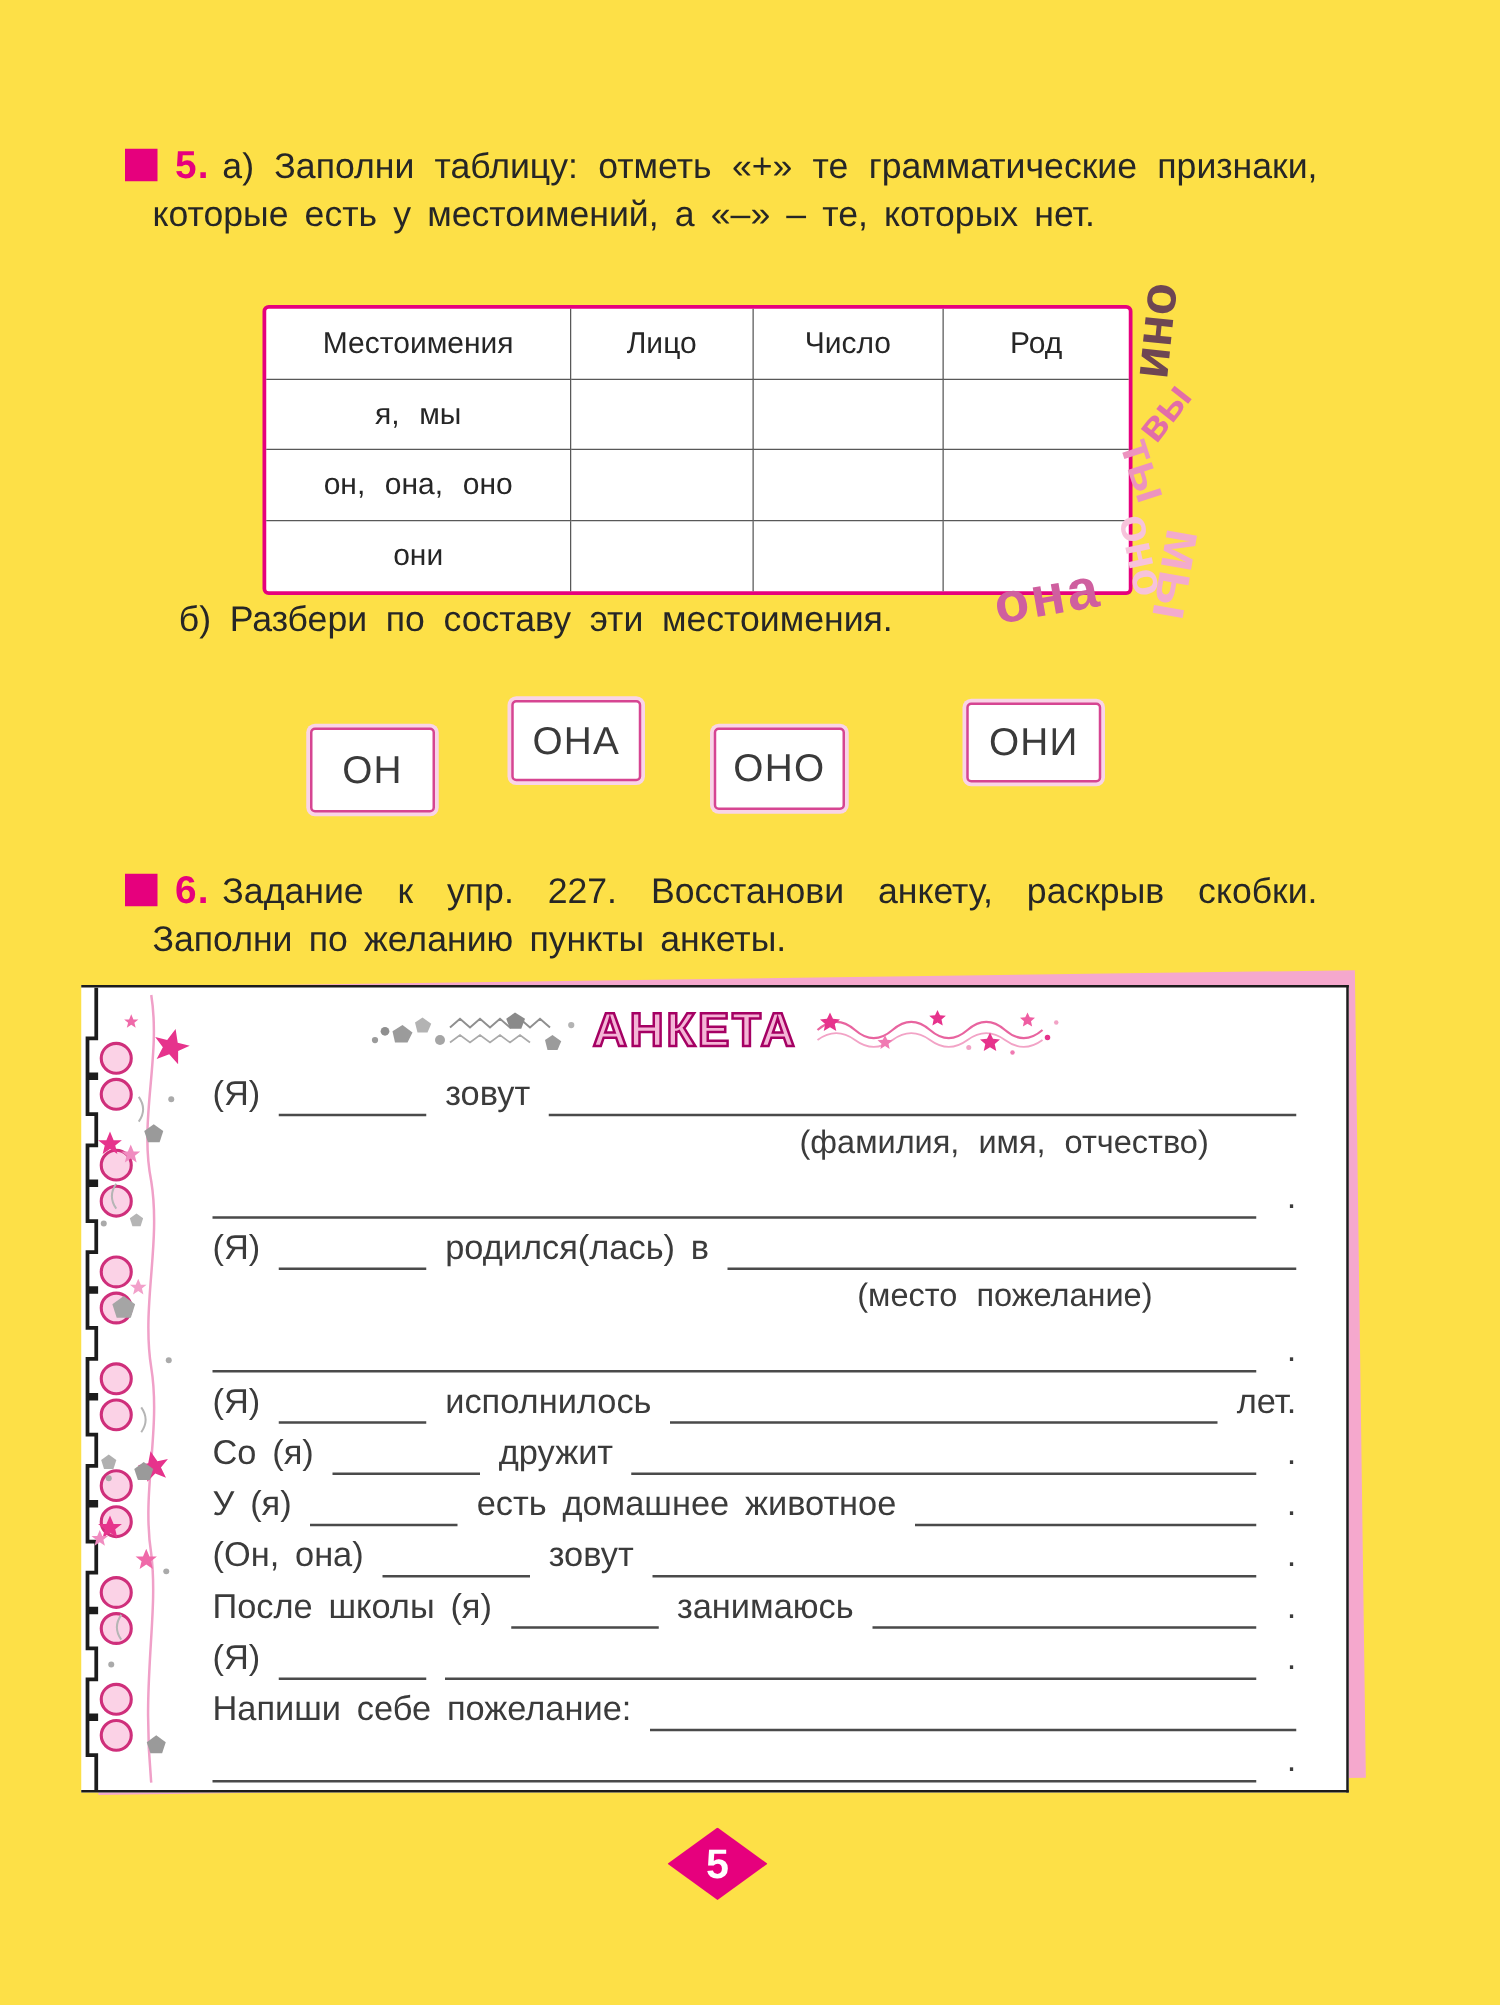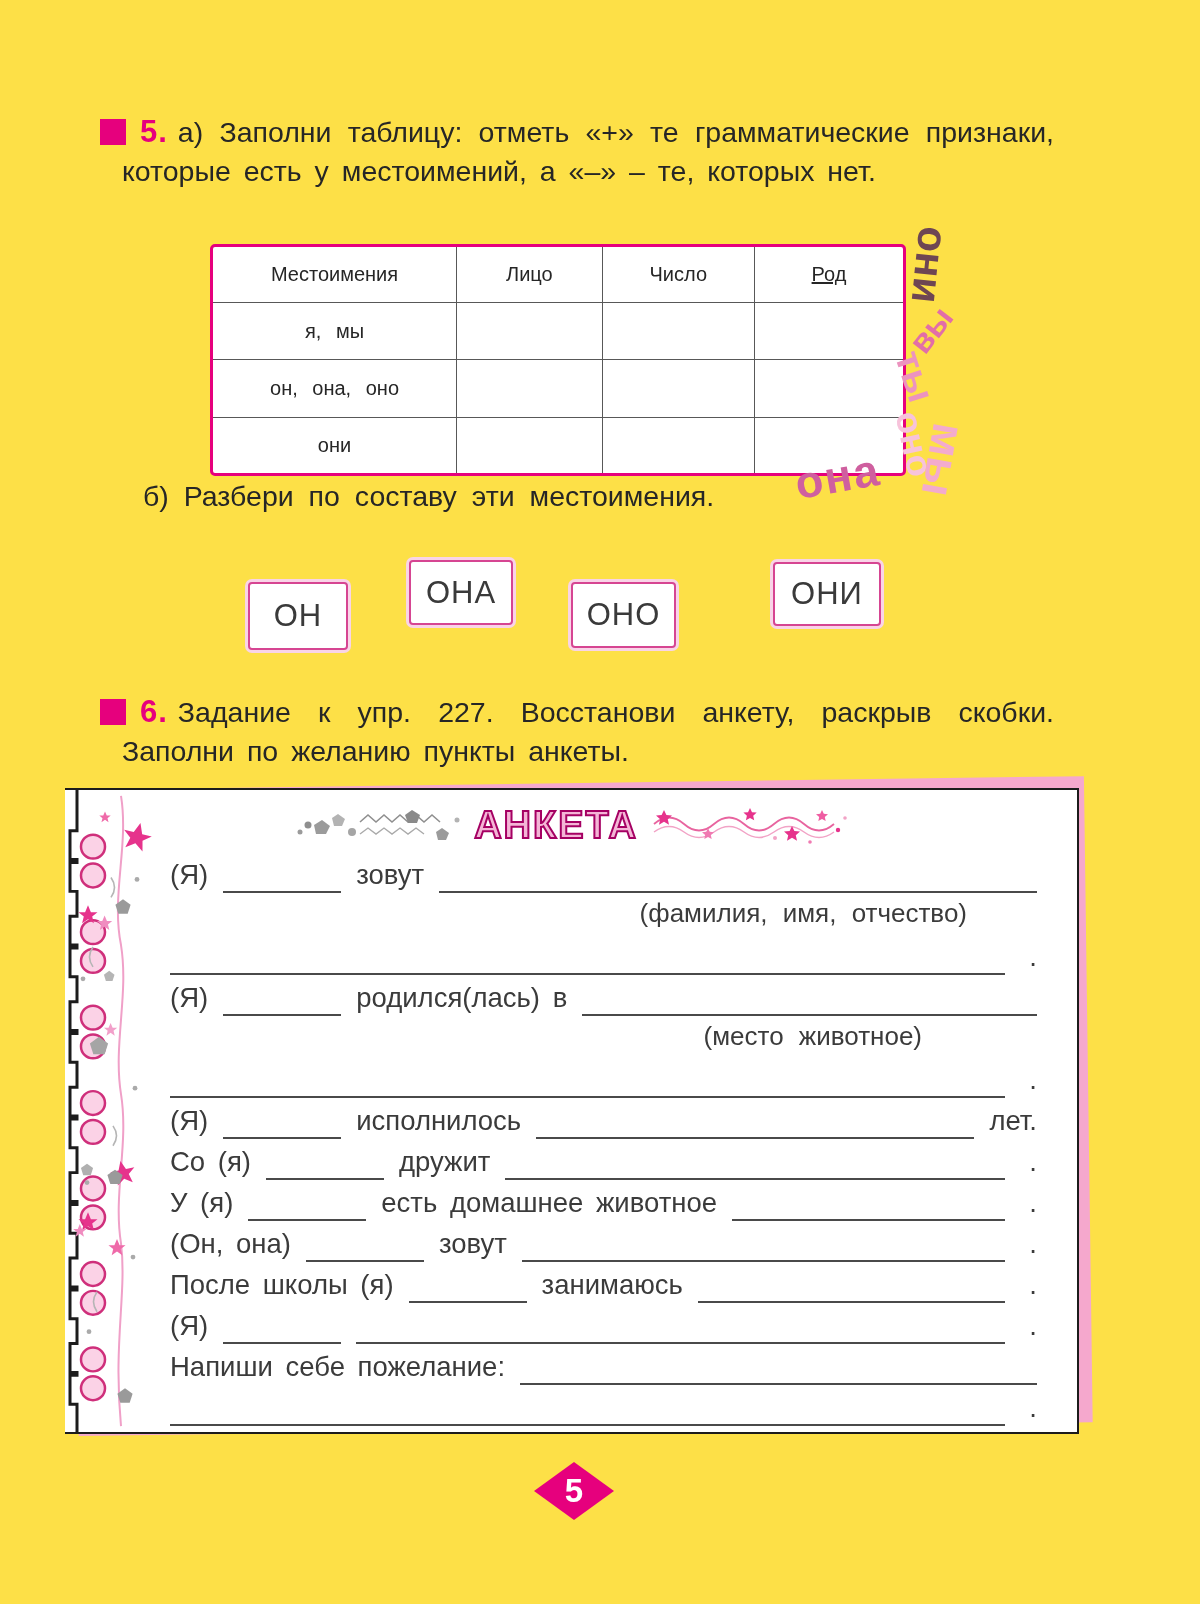--- a/index.html
+++ b/index.html
@@ -9,25 +9,25 @@
   }
   
   .ex-par{position:absolute;margin:0;font-size:28.5px;line-height:39px;text-align:justify;
           padding-left:22px;text-indent:-22px;word-spacing:5px;color:#262626;}
   .sq{display:inline-block;width:26px;height:26px;background:#e6007d;margin-right:14px;vertical-align:-3px;}
   .exnum{color:#e6007d;font-weight:bold;font-size:31px;margin-right:10px;letter-spacing:1px;}
   
   .table-wrap{position:absolute;left:210px;top:244px;width:690px;height:226px;
               border:3.5px solid #e6007d;border-radius:5px;background:#fff;}
   table.ptable{width:100%;height:100%;border-collapse:collapse;table-layout:fixed;}
-  .ptable th,.ptable td{border:1.6px solid #585858;font-weight:normal;font-size:20px;
+  .ptable th,.ptable td{border:1.6px solid #585858;font-weight:normal;font-size:24px;
                         text-align:center;vertical-align:middle;word-spacing:9px;color:#262626;}
   .ptable tr>*:first-child{border-left:none;} .ptable tr>*:last-child{border-right:none;}
   .ptable tr:first-child>*{border-top:none;} .ptable tr:last-child>*{border-bottom:none;}
-  .col1{width:35.5%;} .col2{width:21%;} .col3{width:22%;} .col4{width:21.5%;text-decoration:underline;}
+  .col1{width:35.5%;} .col2{width:21%;} .col3{width:22%;} .col4{width:21.5%;}
   
   .dw{position:absolute;font-weight:bold;pointer-events:none;white-space:nowrap;}
   .dw1{left:678px;top:-6px;font-size:42px;color:#6e4653;transform:rotate(96deg);}
   .dw2{left:694px;top:64px;font-size:33px;color:#e26ea8;transform:rotate(-52deg);}
   .dw3{left:676px;top:108px;font-size:38px;color:#ec93bf;transform:rotate(72deg);}
   .dw4{left:668px;top:176px;font-size:36px;color:#f7c3db;transform:rotate(78deg);}
   .dw5{left:694px;top:186px;font-size:46px;color:#f3abcd;transform:rotate(100deg);}
   .dw6{left:582px;top:204px;font-size:45px;color:#cf5f9f;transform:rotate(-10deg);letter-spacing:2px;}
   
   .partb{position:absolute;left:143px;top:480px;margin:0;font-size:28.5px;word-spacing:7px;color:#262626;}
@@ -225,21 +225,21 @@
             <span class="f-blank grow"></span>
             <span class="f-end">.</span>
           </div>
           <div class="f-row">
             <span class="f-text">(Я)</span>
             <span class="f-blank" style="width: 118px;"></span>
             <span class="f-text">родился(лась) в</span>
             <span class="f-blank grow"></span>
           </div>
           <div class="f-caption" style="padding-right: 115px;">
-            <span>(место животное)</span>
+            <span>(место пожелание)</span>
           </div>
           <div class="f-row">
             <span class="f-blank grow"></span>
             <span class="f-end">.</span>
           </div>
           <div class="f-row">
             <span class="f-text">(Я)</span>
             <span class="f-blank" style="width: 118px;"></span>
             <span class="f-text">исполнилось</span>
             <span class="f-blank grow"></span>

